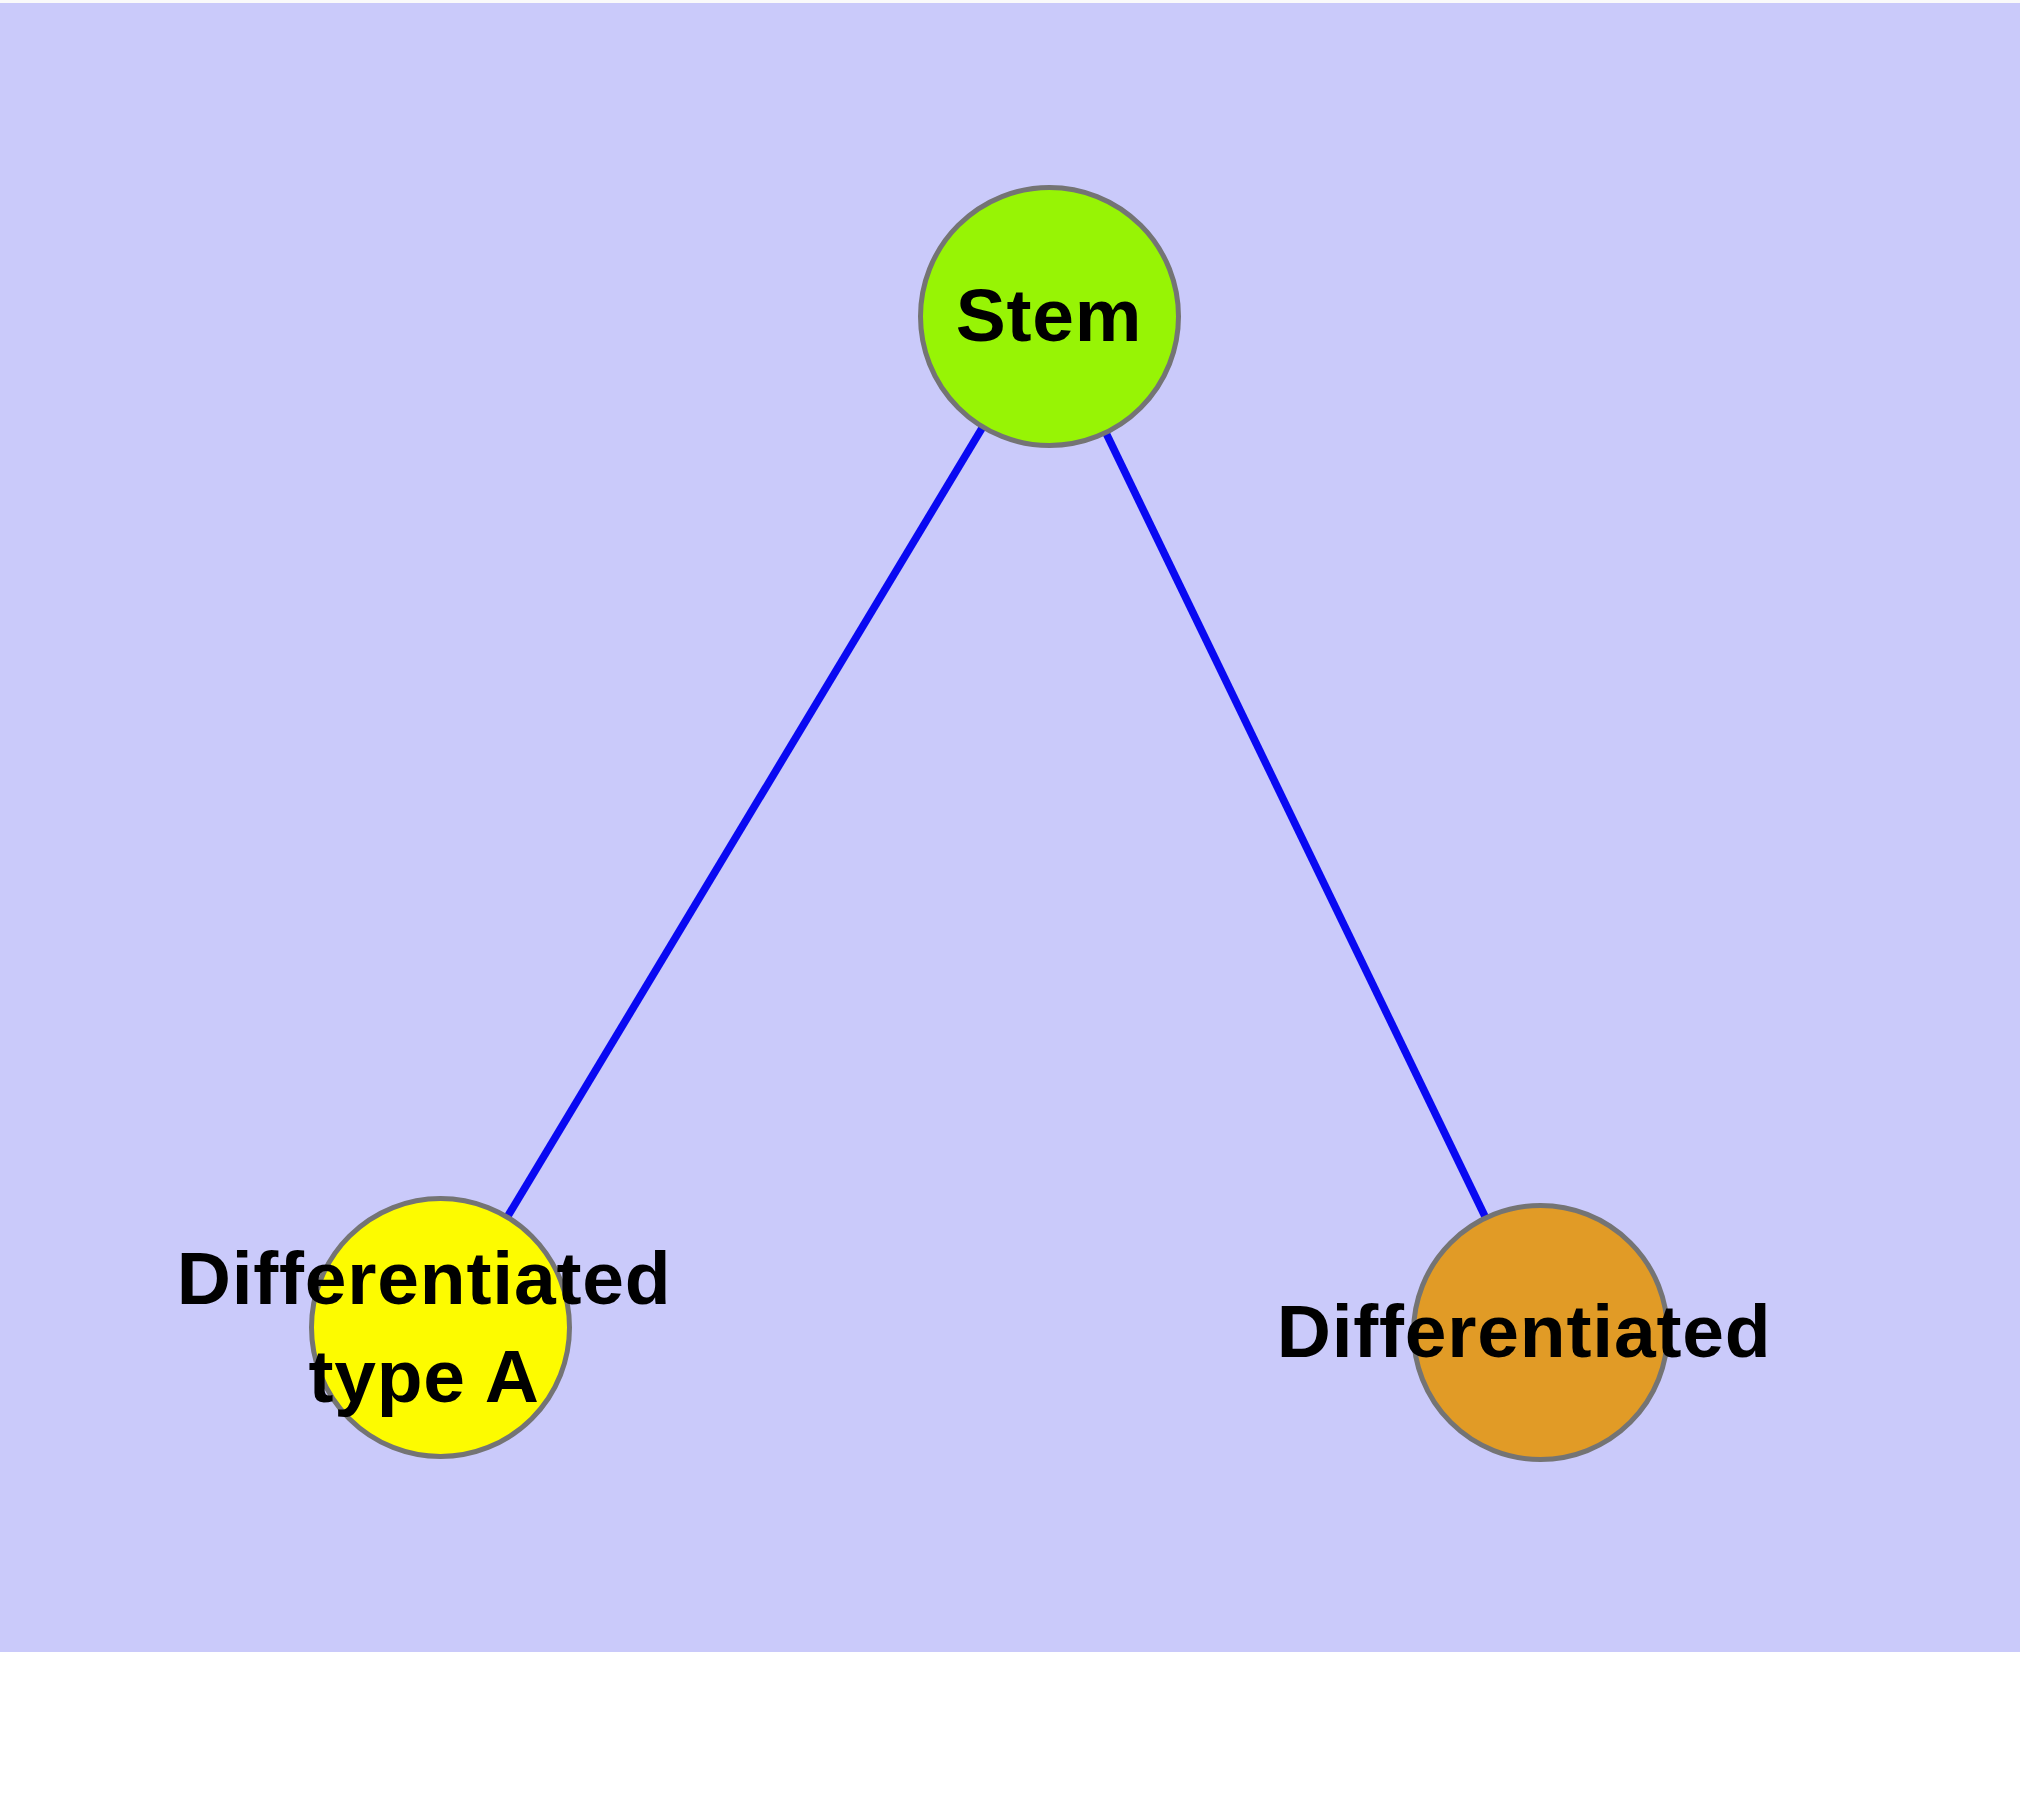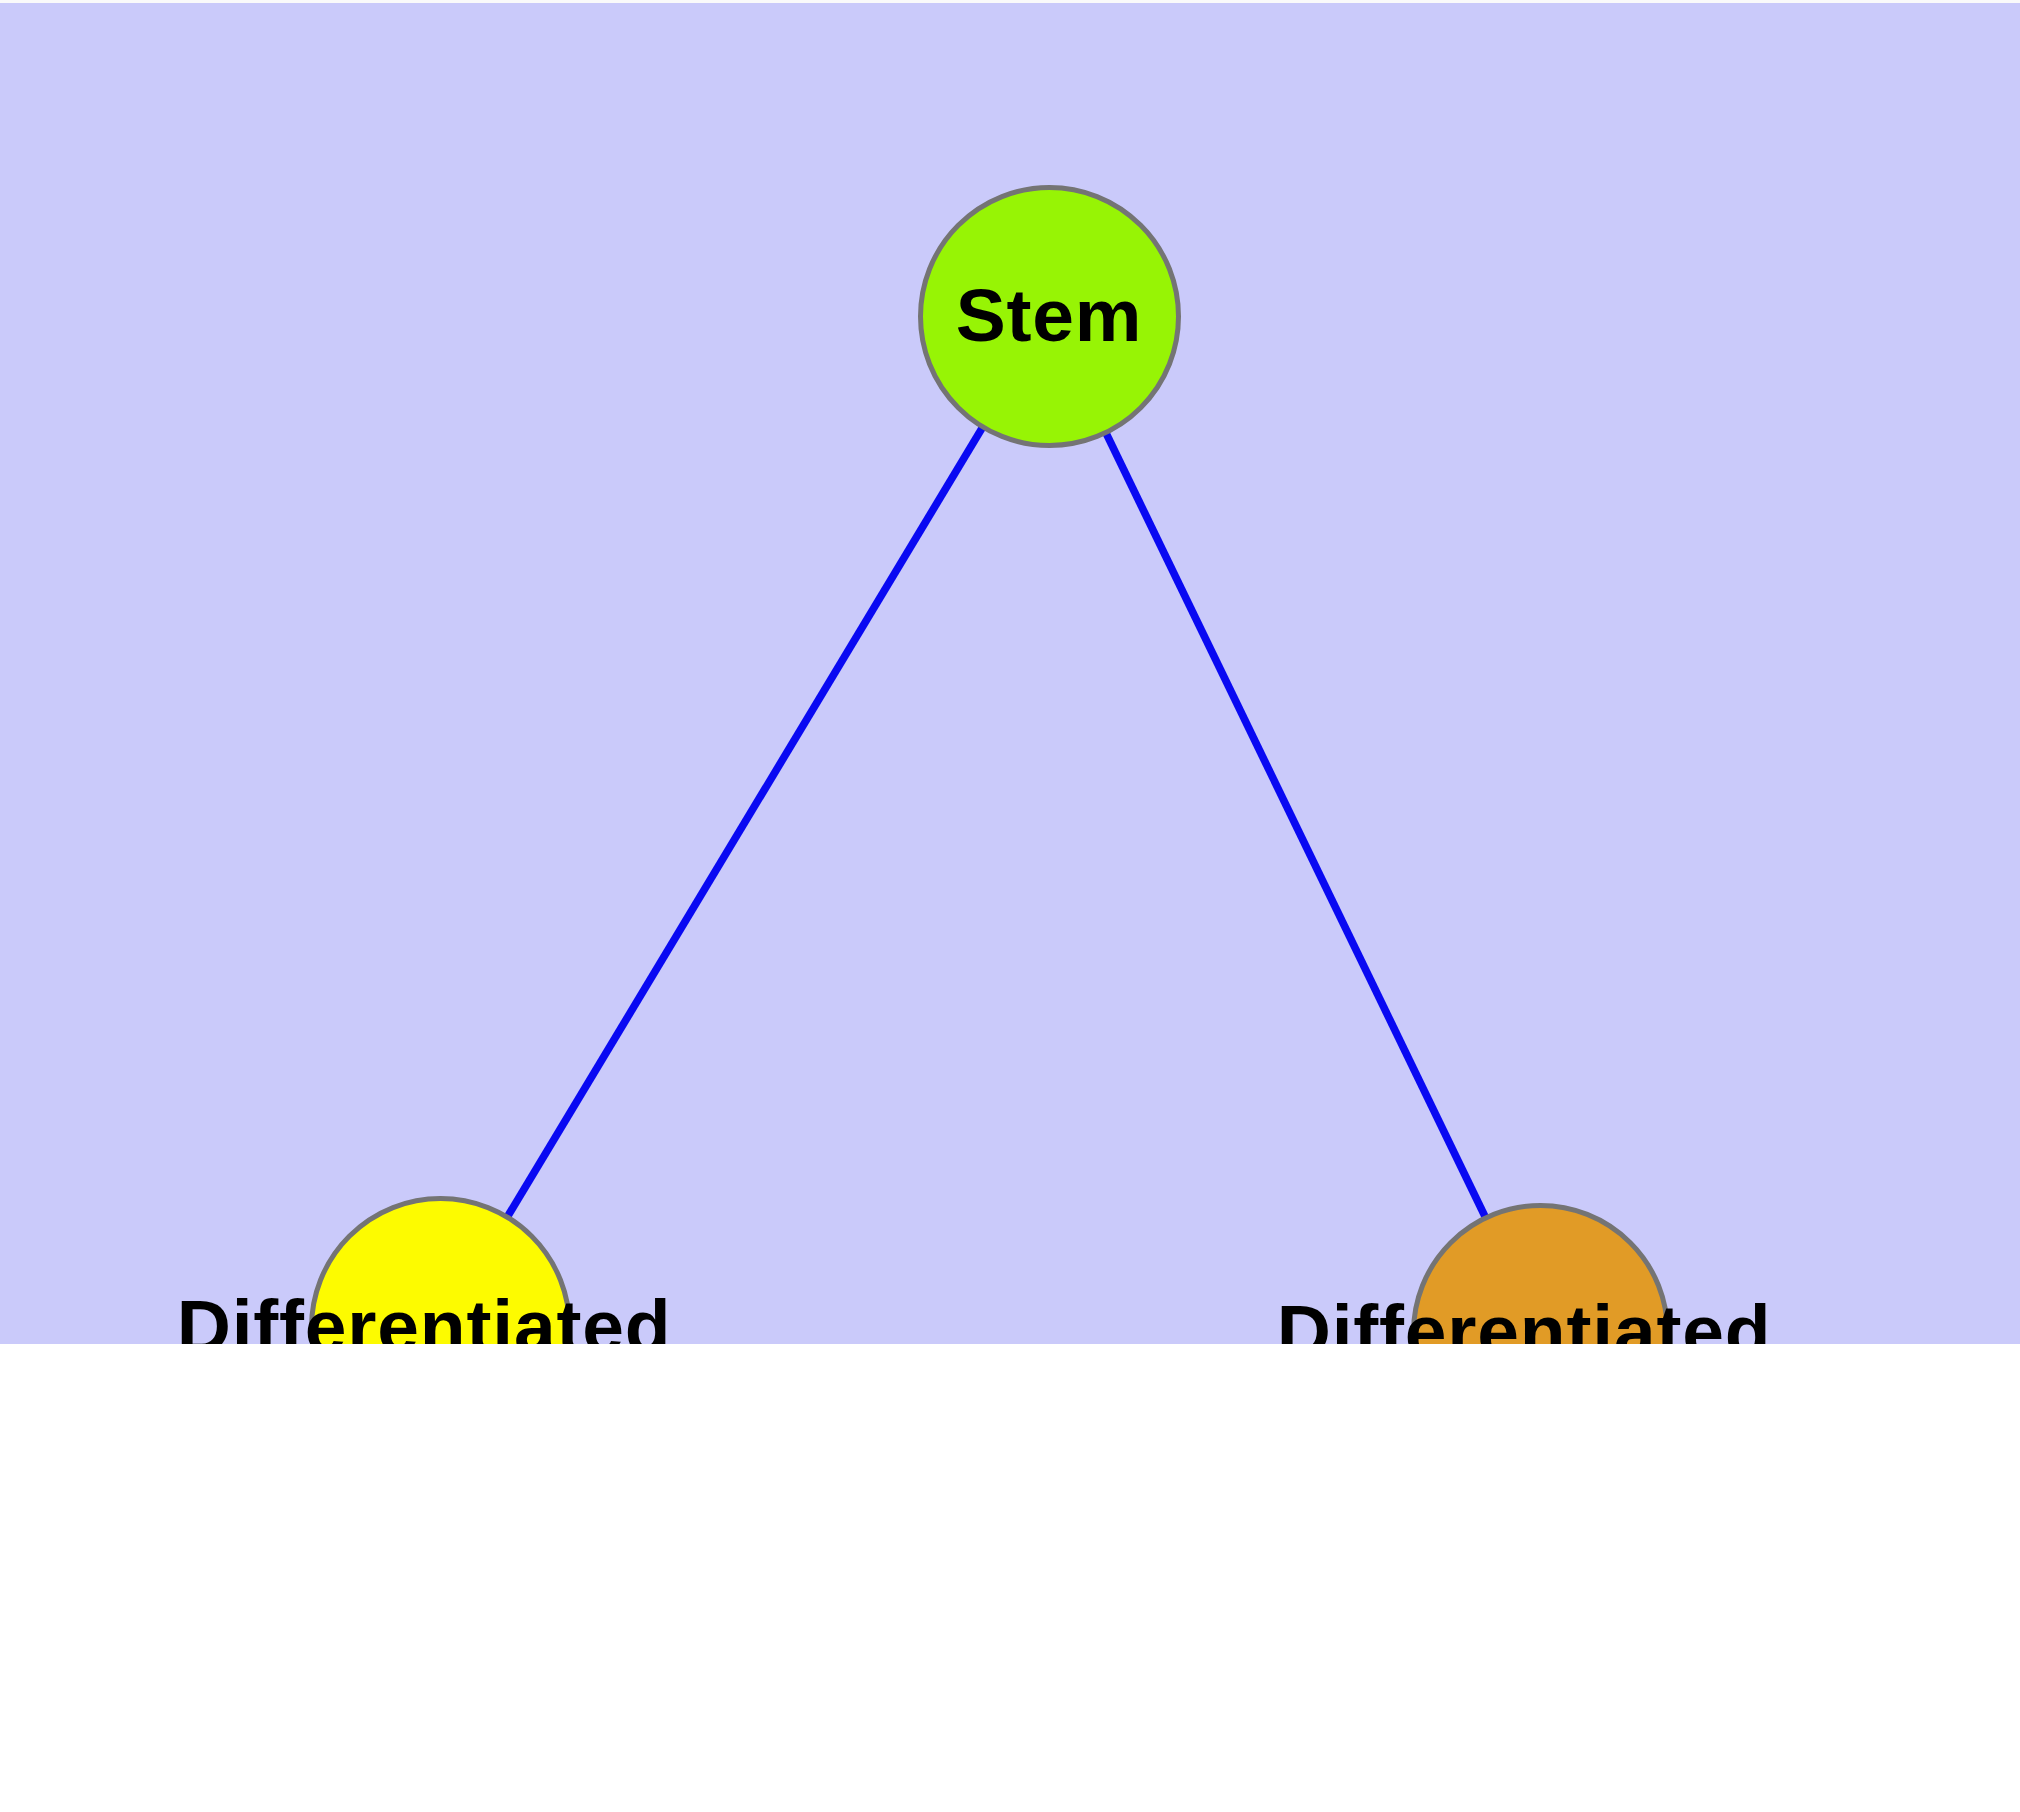--- a/index.html
+++ b/index.html
@@ -7,21 +7,21 @@
     padding: 0;
   }
   body {
     width: 2021px;
     height: 1812px;
     font-family: "Liberation Sans", sans-serif;
   }
   .canvas {
     position: relative;
     width: 2021px;
-    height: 1344px;
+    height: 1652px;
     overflow: hidden;
   }
   .top-strip {
     position: absolute;
     left: 0;
     top: 0;
     width: 100%;
     height: 3.4px;
   }
   svg.edges-layer {
@@ -62,20 +62,21 @@
   <div class="node" style="left: 918px; top: 185px; width: 263px; height: 263px; background-color: rgb(151, 244, 5); border-color: rgb(116, 116, 116);"></div>
 
   <div class="node" style="left: 309px; top: 1196px; width: 263px; height: 263px; background-color: rgb(253, 251, 0); border-color: rgb(116, 116, 116);"></div>
 
   <div class="node" style="left: 1411px; top: 1203px; width: 259px; height: 259px; background-color: rgb(225, 155, 38); border-color: rgb(116, 116, 116);"></div>
 
   <div class="node-label" style="left: 1049px; top: 316px;">Stem</div>
 
   <div class="node-label" style="left: 424px; top: 1327px;">
     <div>Differentiated</div>
+    <div>type A</div>
   </div>
 
   <div class="node-label" style="left: 1524px; top: 1332px;">
     <div>Differentiated</div>
   </div>
 
 </div>
 
 
 </body></html>

